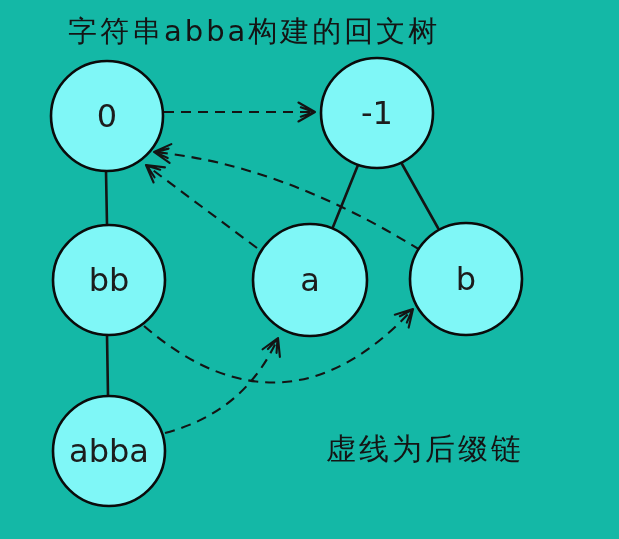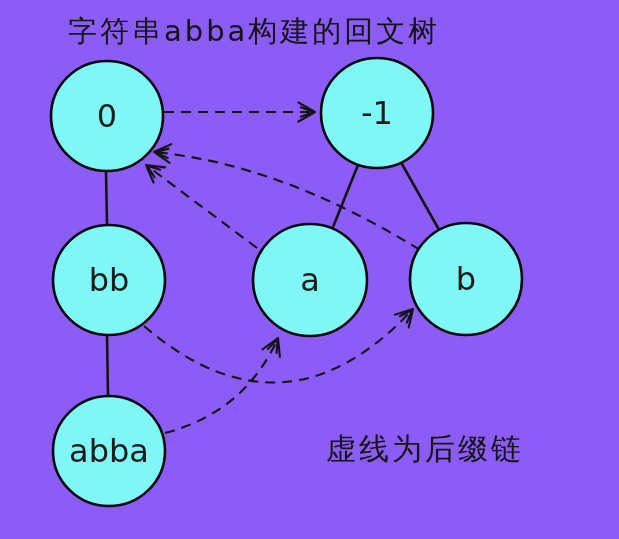--- a/index.html
+++ b/index.html
@@ -8,21 +8,21 @@
     background: #ffffff;
     width: 619px;
     height: 539px;
     overflow: hidden;
     font-family: "DejaVu Sans", "Liberation Sans", sans-serif;
   }
   #stage {
     position: relative;
     width: 619px;
     height: 539px;
-    background: #8b5cf6;
+    background: #14b8a6;
   }
   svg text {
     font-family: "DejaVu Sans", "Liberation Sans", sans-serif;
     fill: #111111;
   }
   .diagram-title {
     font-size: 29px;
     letter-spacing: 3px;
     fill: #141414;
   }

